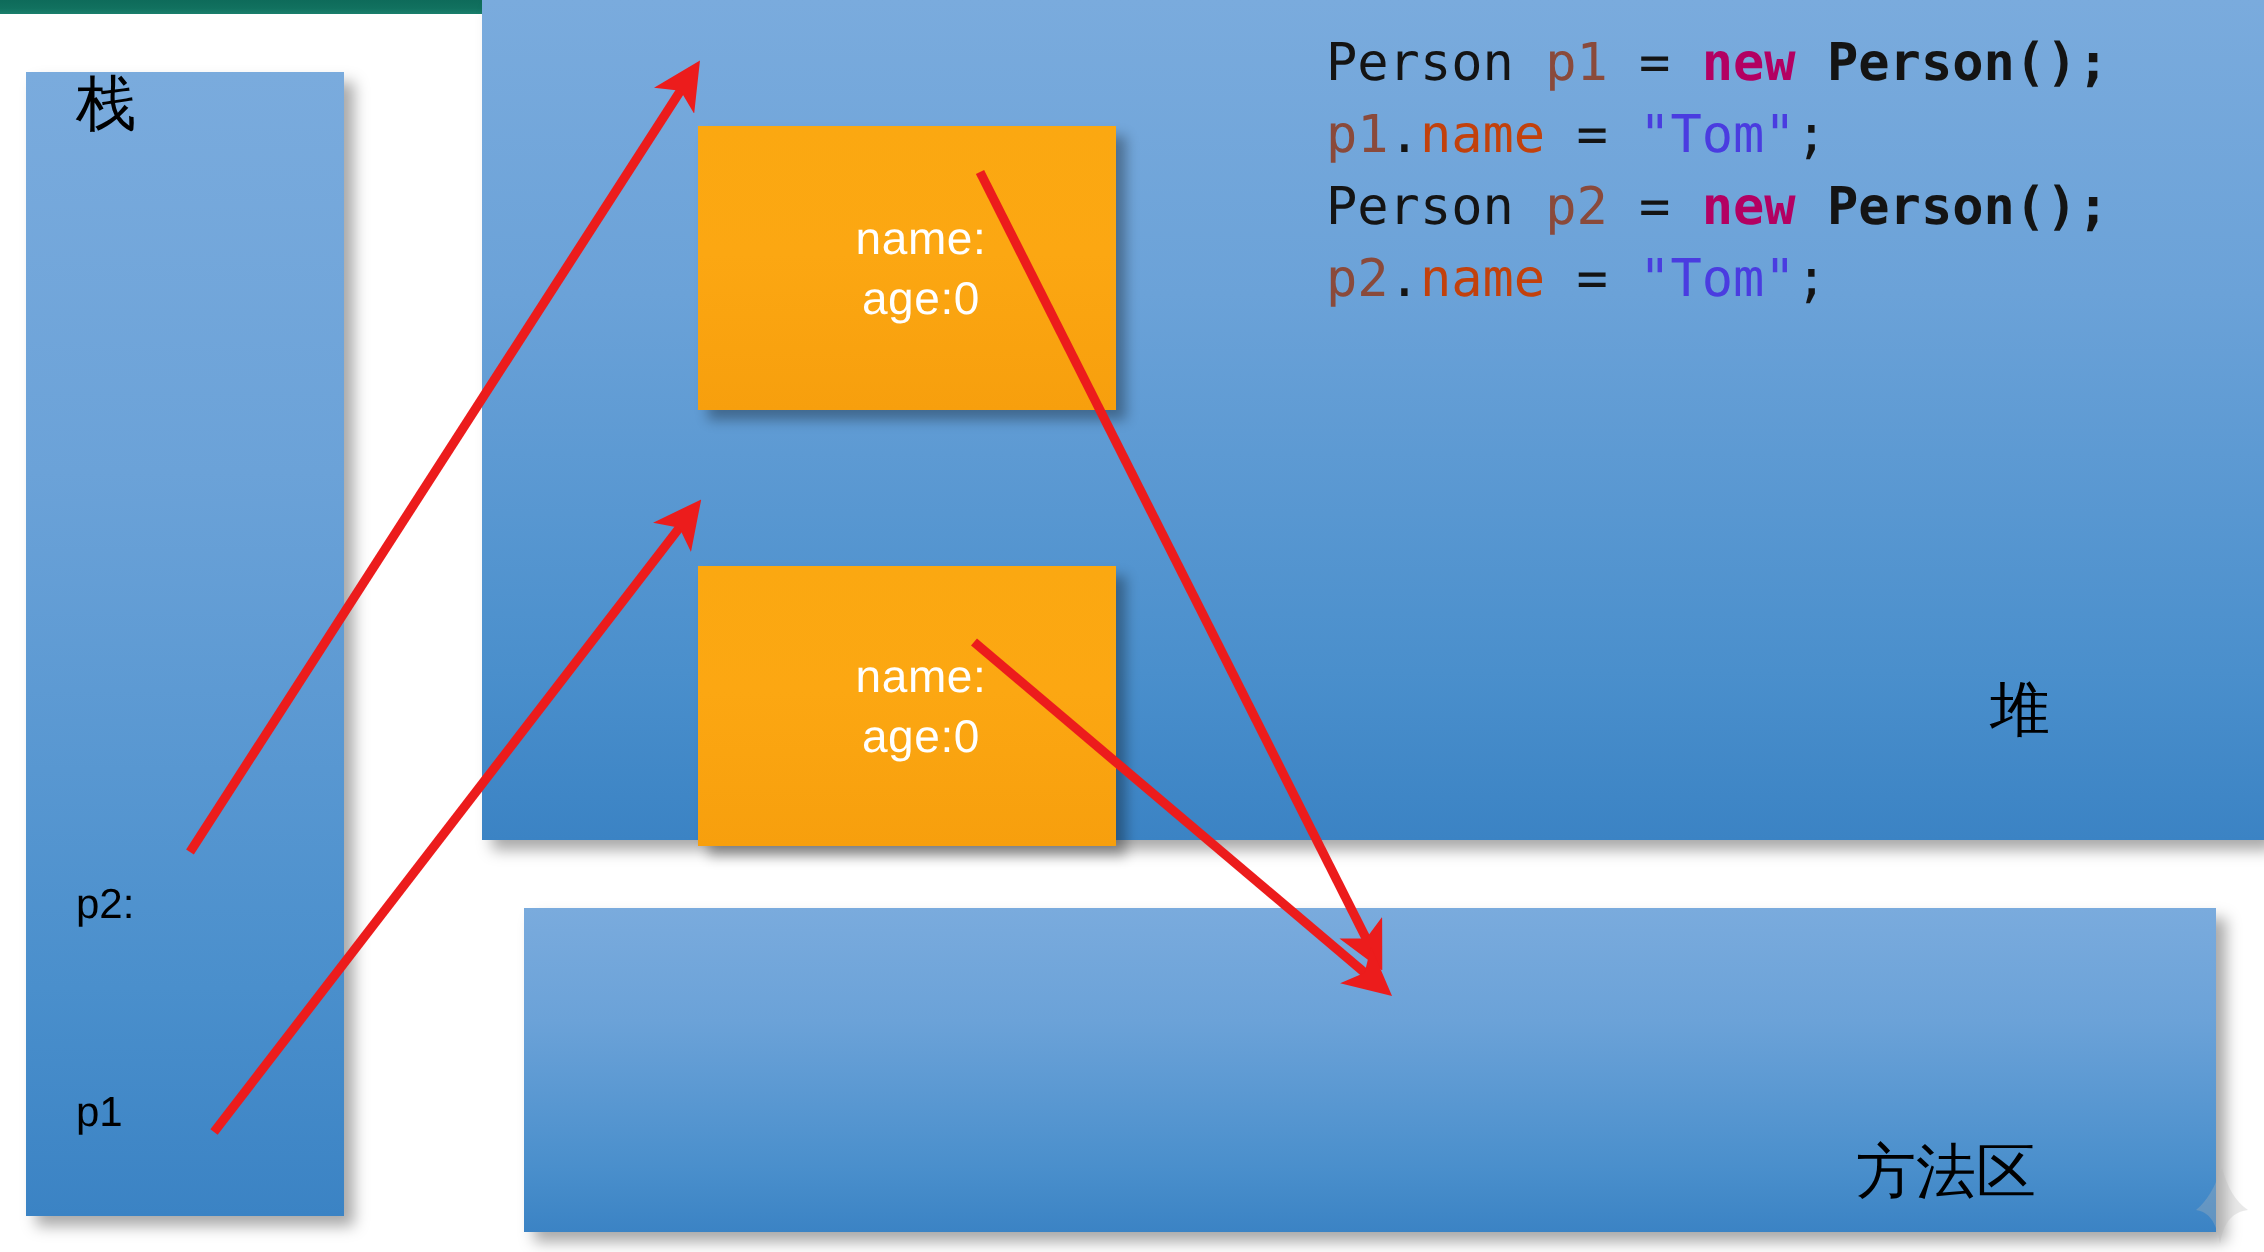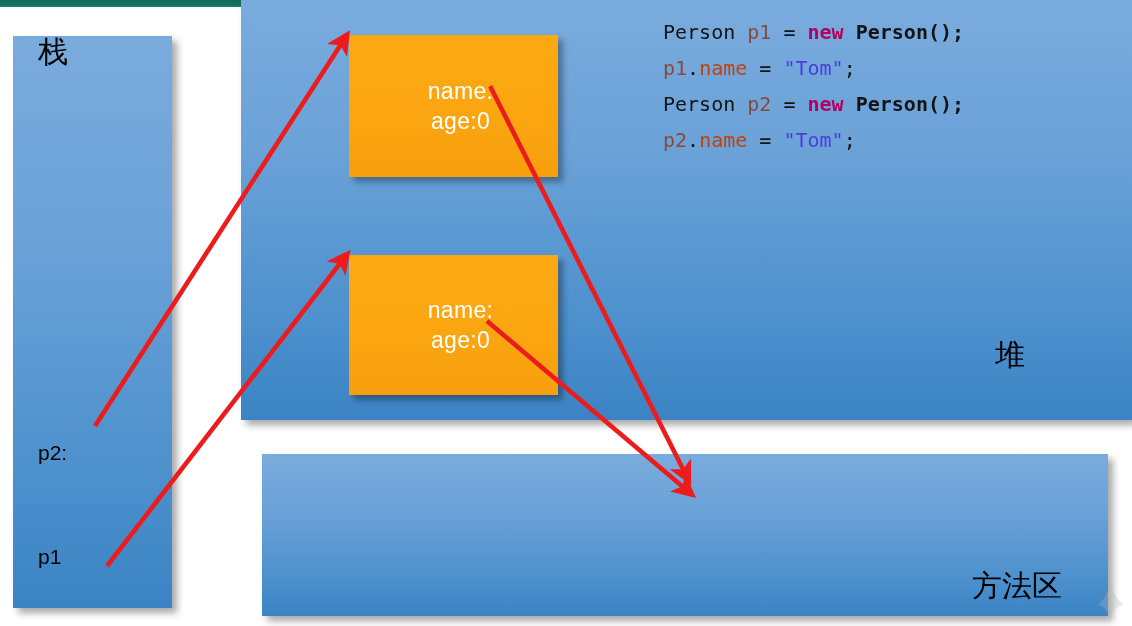--- a/index.html
+++ b/index.html
@@ -60,20 +60,21 @@
   
   .obox {
     position: absolute;
     background: linear-gradient(to bottom, #fba811 0%, #fca712 45%, #f79f0d 100%);
     box-shadow: 5px 5px 6px rgba(0,0,0,0.33);
     display: flex;
     flex-direction: column;
     align-items: flex-start;
     justify-content: center;
     color: #ffffff;
+    margin-top: 28px;
   }
   #obj1-box {
     left: 349px;
     top: 35px;
     width: 209px;
     height: 142px;
   }
   #obj2-box {
     left: 349px;
     top: 255px;
@@ -103,40 +104,40 @@
   
   .cn-label {
     position: absolute;
     color: #000000;
     font-size: 30px;
     font-family: "DejaVu Sans", "Liberation Sans", sans-serif;
     white-space: nowrap;
   }
   #stack-title { left: 38px; top: 32px; }
   #heap-title  { left: 995px; top: 335px; }
-  #method-title{ left: 972px; top: 566px; }
+  #method-title{ left: 928px; top: 566px; }
 
   .var-label {
     position: absolute;
     color: #000000;
     font-size: 21px;
     font-family: "Liberation Sans", sans-serif;
     white-space: nowrap;
   }
   #var-p2 { left: 38px; top: 441px; }
   #var-p1 { left: 38px; top: 545px; }
 
   
   #code-block {
     position: absolute;
     left: 663px;
     top: 14px;
     width: 460px;
     font-family: "DejaVu Sans Mono", "Liberation Mono", monospace;
-    font-size: 20px;
+    font-size: 26px;
     line-height: 36px;
     white-space: pre;
     color: #141414;
   }
   .tok-plain  { color: #141414; }
   .tok-kw     { color: #b30062; font-weight: bold; }
   .tok-type   { color: #141414; font-weight: bold; }
   .tok-var    { color: #8a4a3b; }
   .tok-field  { color: #c2410c; }
   .tok-str    { color: #4a3ce0; }

